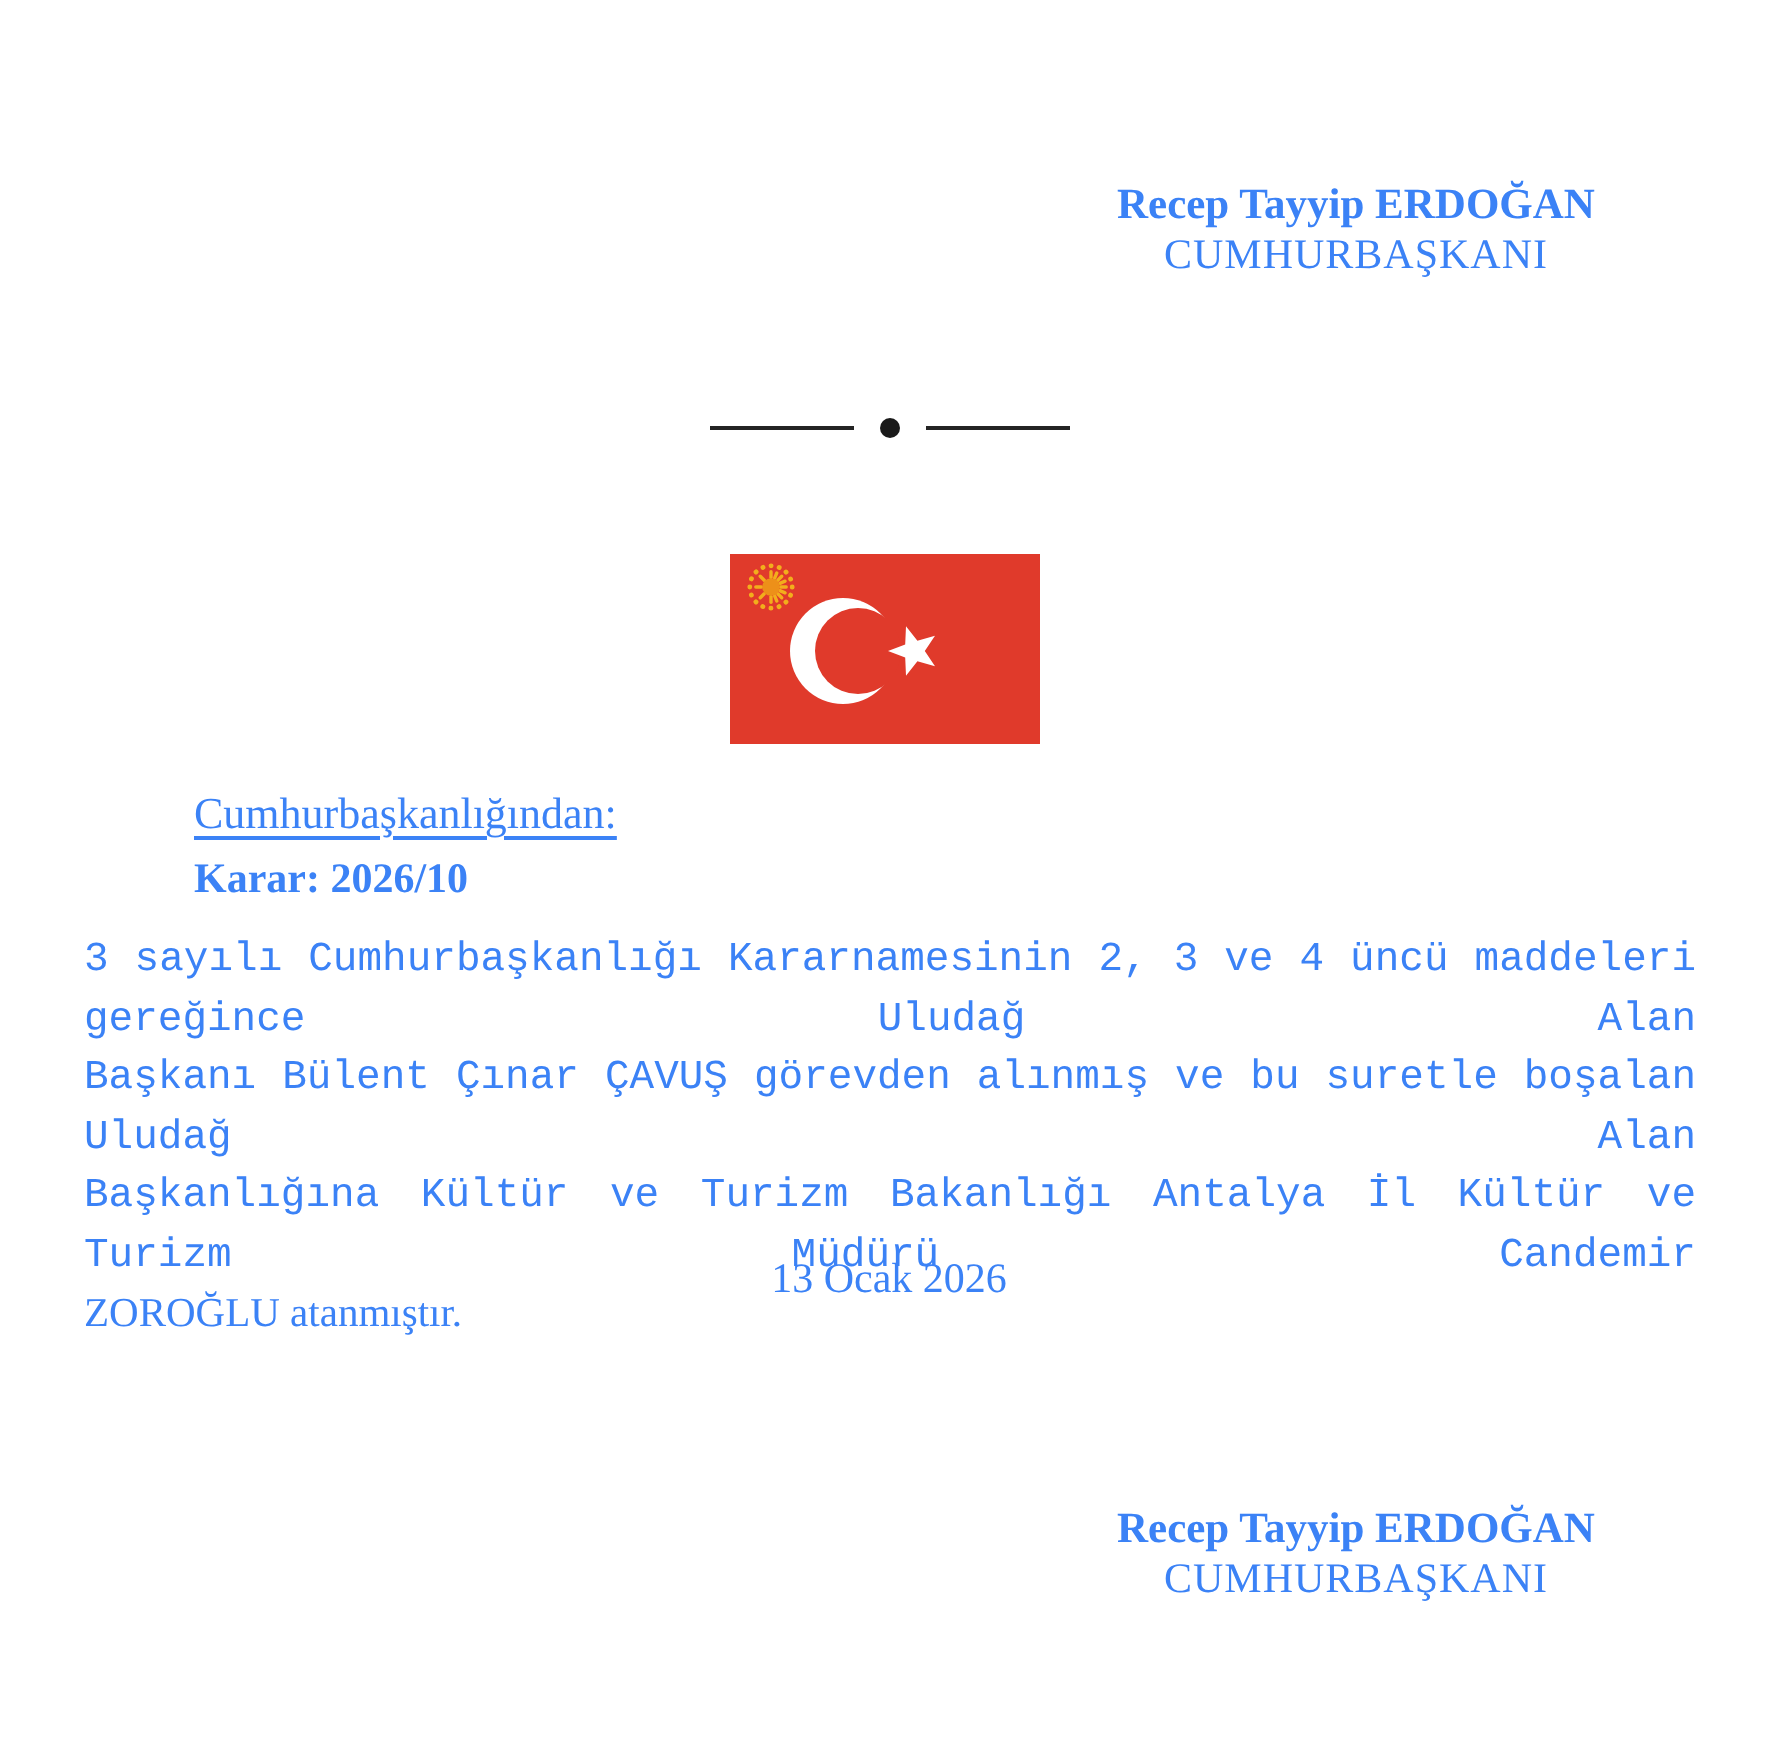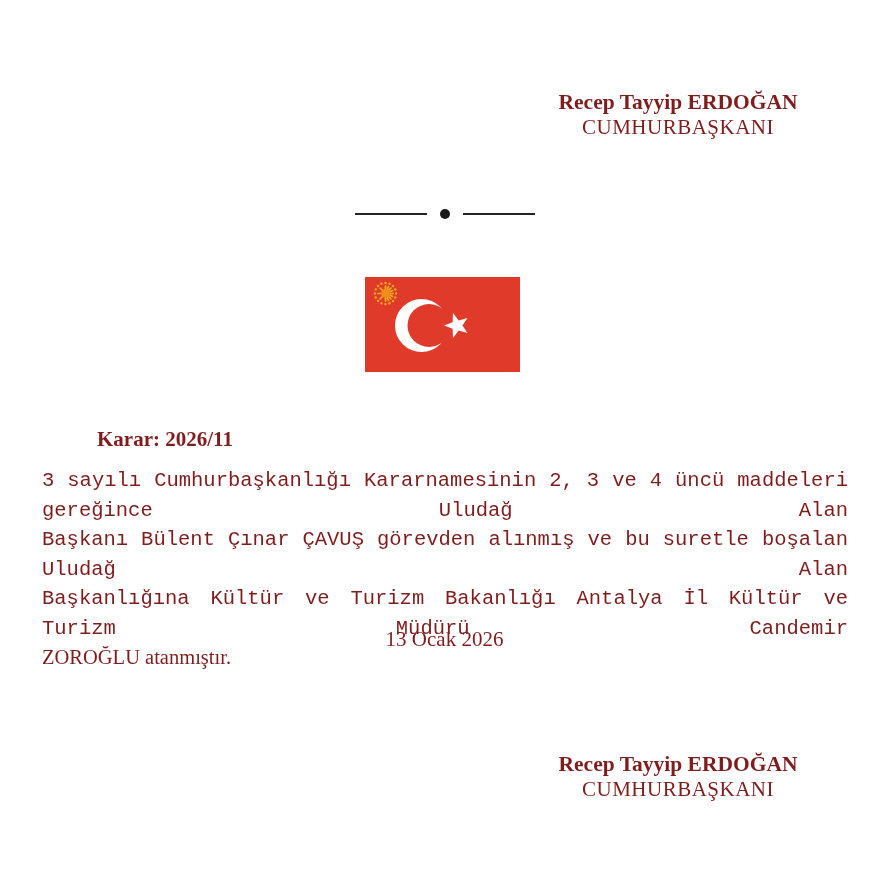--- a/index.html
+++ b/index.html
@@ -6,21 +6,21 @@
     margin: 0;
     padding: 0;
     background: #ffffff;
   }
   .page {
     position: relative;
     width: 889px;
     height: 876px;
     background: #ffffff;
     font-family: "Liberation Serif", "DejaVu Serif", serif;
-    color: #7f1d1d;
+    color: #3b82f6;
     overflow: hidden;
     -webkit-font-smoothing: antialiased;
   }
 
   
   .sig-block {
     position: absolute;
     left: 519px;
     width: 318px;
     text-align: center;
@@ -166,21 +166,22 @@
 
       <g>
         <circle cx="56.5" cy="48.5" r="26.5" fill="#FFFFFF"></circle>
         <circle cx="64" cy="48.5" r="21.5" fill="#E03A2B"></circle>
       </g>
 
       <polygon fill="#FFFFFF" points="79,48.5 87.6,51.7 88,60.9 93.7,53.6 102.5,56.1 97.4,48.5 102.5,40.9 93.7,43.4 88,36.1 87.6,45.3"></polygon>
     </svg>
   </div>
 
-  <div class="decision-no">Karar: 2026/11</div>
+  <div class="issuer-heading">Cumhurbaşkanlığından:</div>
+  <div class="decision-no">Karar: 2026/10</div>
 
   <div class="decree-body">
     <div class="body-line stretch">3 sayılı Cumhurbaşkanlığı Kararnamesinin 2, 3 ve 4 üncü maddeleri gereğince Uludağ Alan</div>
     <div class="body-line stretch">Başkanı Bülent Çınar ÇAVUŞ görevden alınmış ve bu suretle boşalan Uludağ Alan</div>
     <div class="body-line stretch">Başkanlığına Kültür ve Turizm Bakanlığı Antalya İl Kültür ve Turizm Müdürü Candemir</div>
     <div class="body-line">ZOROĞLU atanmıştır.</div>
   </div>
 
   <div class="decree-date">13 Ocak 2026</div>
 

